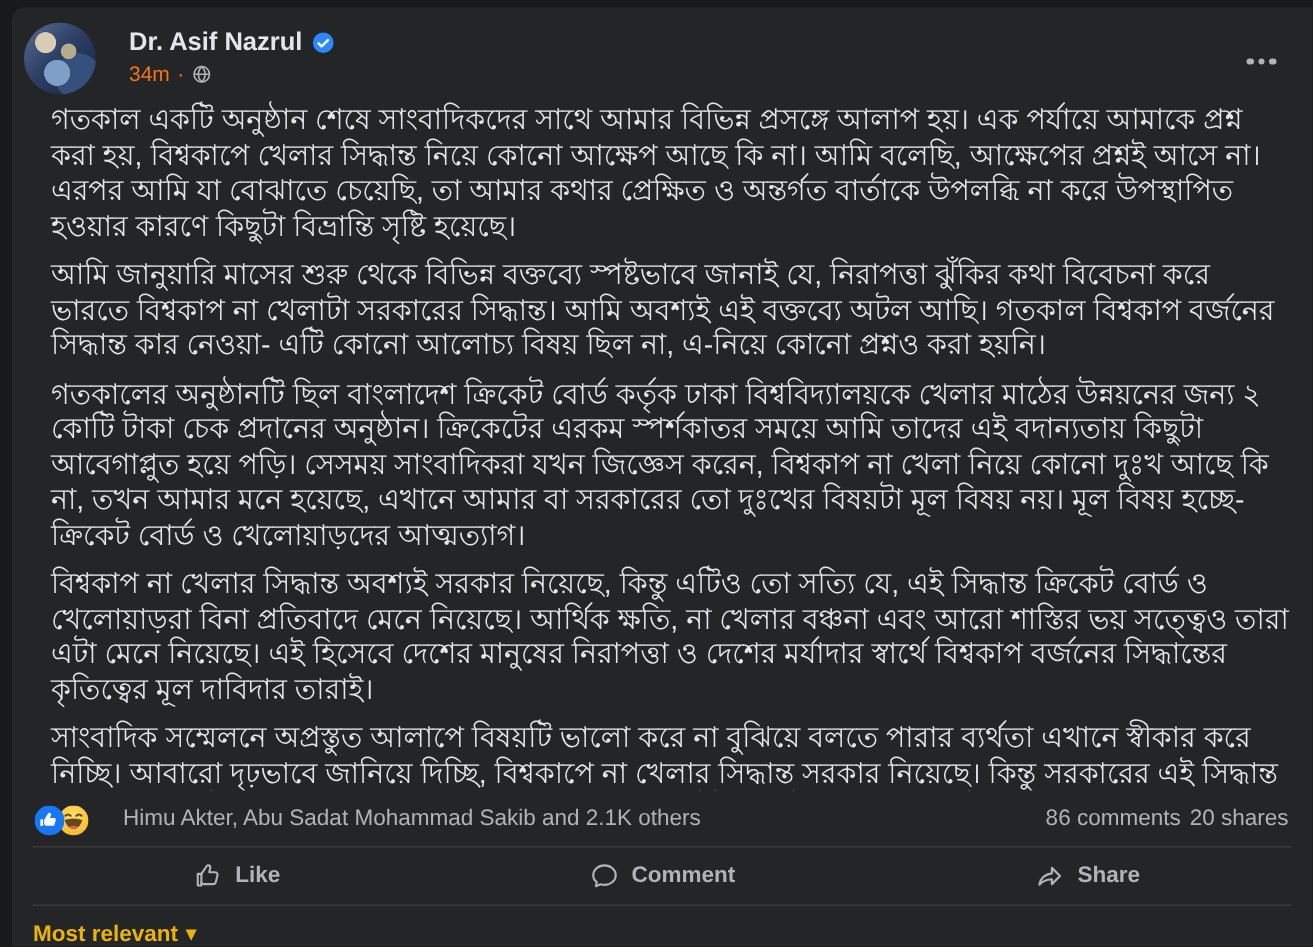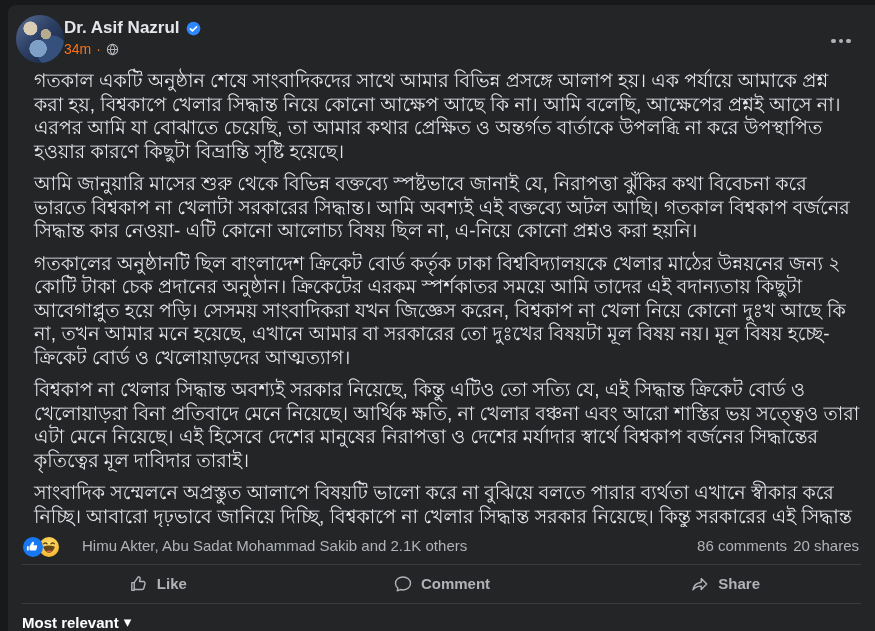--- a/index.html
+++ b/index.html
@@ -24,21 +24,21 @@
     width: 48px; height: 48px; border-radius: 50%;
     background:
       radial-gradient(circle at 30% 28%, #d8cdb4 0 14%, transparent 15%),
       radial-gradient(circle at 62% 40%, #b7ab8e 0 12%, transparent 13%),
       radial-gradient(circle at 46% 70%, #7fa0c6 0 20%, transparent 21%),
       radial-gradient(circle at 75% 75%, #35507c 0 30%, transparent 31%),
       linear-gradient(135deg, #5a6f93 0%, #2d4066 45%, #15213a 100%);
     flex: 0 0 auto;
     cursor: pointer;
   }
-  .header-text { margin-left: 0; padding-top: 3px; }
+  .header-text { margin-left: 22px; padding-top: 3px; }
   .name-row { display: flex; align-items: center; gap: 6px; }
   .author { color: #e4e6eb; font-size: 17px; font-weight: 700; line-height: 20px; cursor: pointer; }
   .verified-badge { width: 15px; height: 15px; display: block; }
   .meta-row { display: flex; align-items: center; gap: 5px; margin-top: 3px; color: #f97316; font-size: 14px; }
   .meta-row .ts { cursor: pointer; }
   .globe-icon { width: 13px; height: 13px; display: block; }
   .more-btn {
     margin-left: auto; background: none; border: none; cursor: pointer;
     width: 36px; height: 36px; border-radius: 50%;
     display: flex; align-items: center; justify-content: center; margin-top: 8px;
@@ -76,21 +76,21 @@
     flex: 1; display: flex; align-items: center; justify-content: center; gap: 8px;
     background: none; border: none; border-radius: 4px; height: 32px;
     color: #b0b3b8; font-size: 15px; font-weight: 700; cursor: pointer;
     font-family: "Liberation Sans", "DejaVu Sans", sans-serif;
   }
   .action-btn svg { width: 20px; height: 20px; display: block; }
   
   .sort-row { padding: 9px 16px 0 14px; }
   .sort-btn {
     background: none; border: none; cursor: pointer;
-    color: #ffffff; font-size: 15px; font-weight: 700;
+    color: #eab308; font-size: 15px; font-weight: 700;
     display: flex; align-items: center; gap: 5px;
     font-family: "Liberation Sans", "DejaVu Sans", sans-serif;
   }
 </style>
 </head>
 <body>
 
 <article class="post-card">
 
   <header class="post-header">

